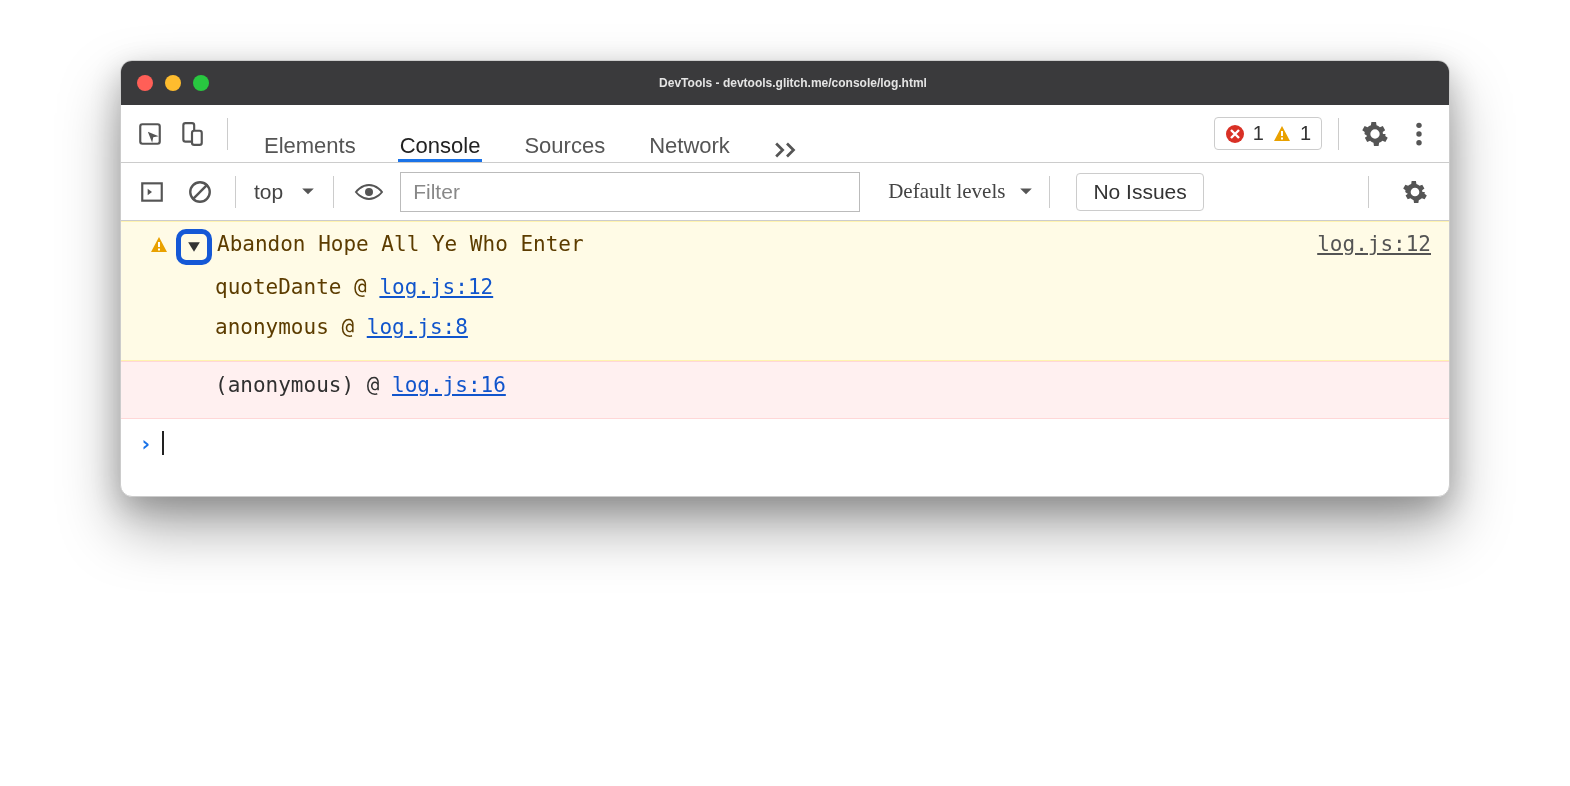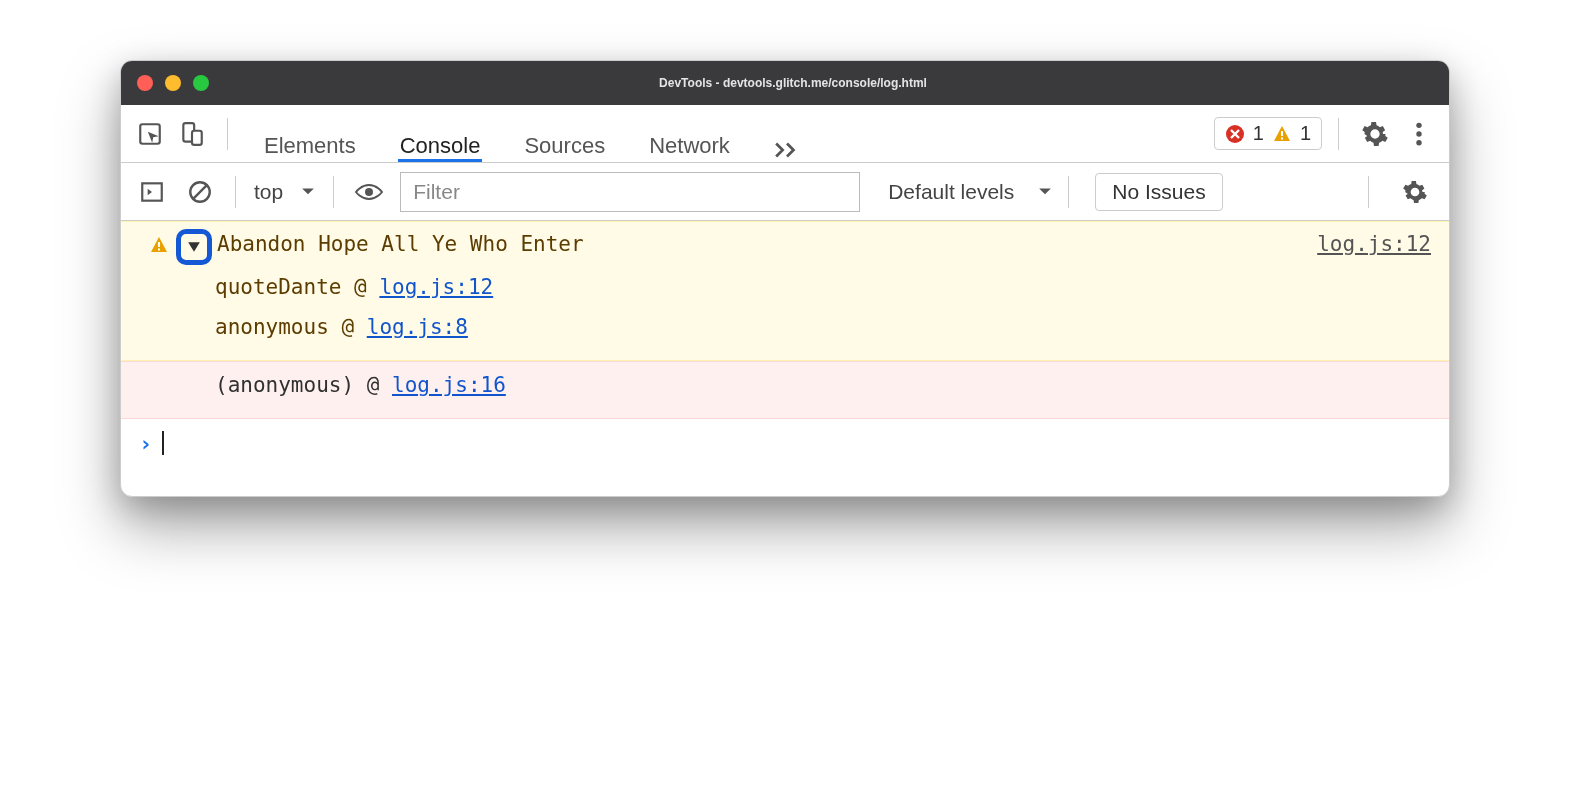--- a/index.html
+++ b/index.html
@@ -94,21 +94,21 @@
   .context-sel { display:flex; align-items:center; gap:18px; cursor:pointer;}
   .filter-input {
     flex: 0 0 460px;
     height: 40px;
     border:1px solid #bbb;
     padding: 12px 12px;
     font-size: 21px;
     color:#333;
   }
   .filter-input::placeholder { color:#888;}
-  .levels-sel { display:flex; align-items:center; gap:24px; cursor:pointer; margin-left:14px;}
+  .levels-sel { display:flex; align-items:center; gap:14px; cursor:pointer; margin-left:14px;font-family:Liberation Serif, serif;}
   .issues-btn {
     border:1px solid #ccc; border-radius:4px;
     padding: 6px 16px; font-size:21px; color:#333; cursor:pointer;
     margin-left: 10px;
   }
   
   .console-out { font-family: Menlo, Consolas, monospace; font-size:21px; }
   .row-warn { background:#fffbe6; border-top:1px solid #fff3b0; border-bottom:1px solid #fff3b0;}
   .row-err  { background:#fff0f0; border-top:1px solid #ffd7d7; border-bottom:1px solid #ffd7d7;}
   .msg {

